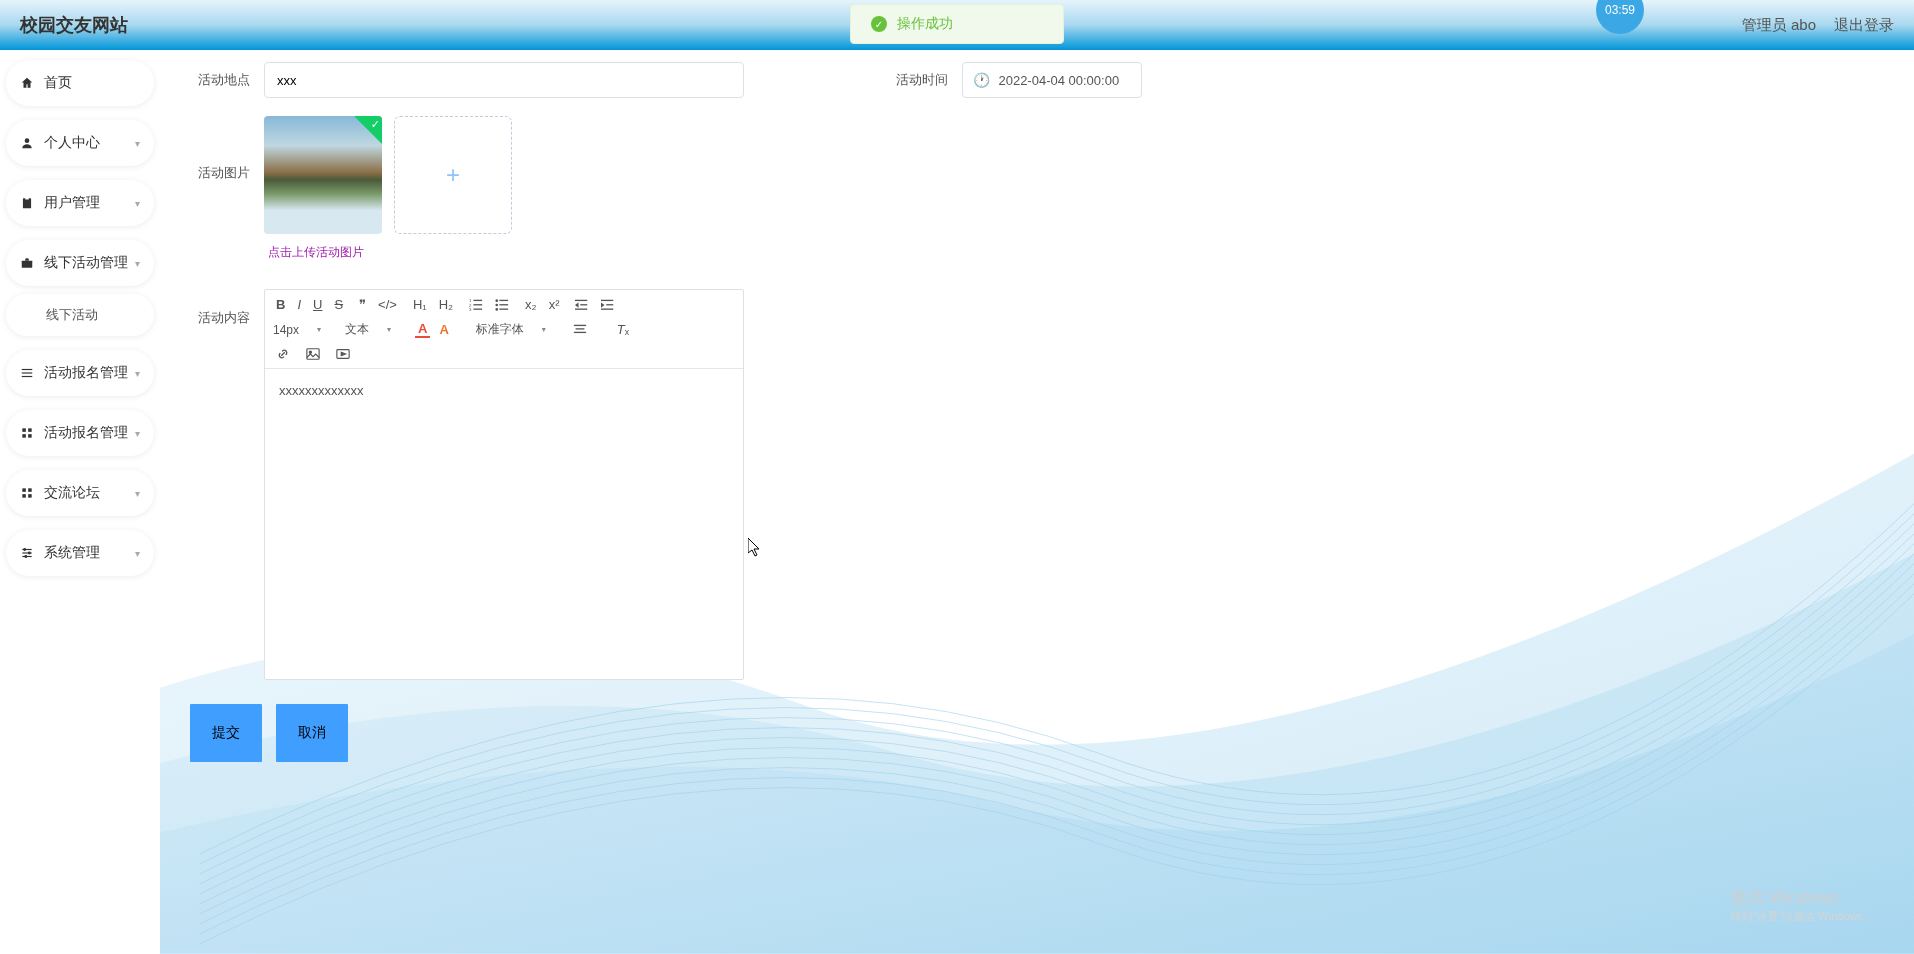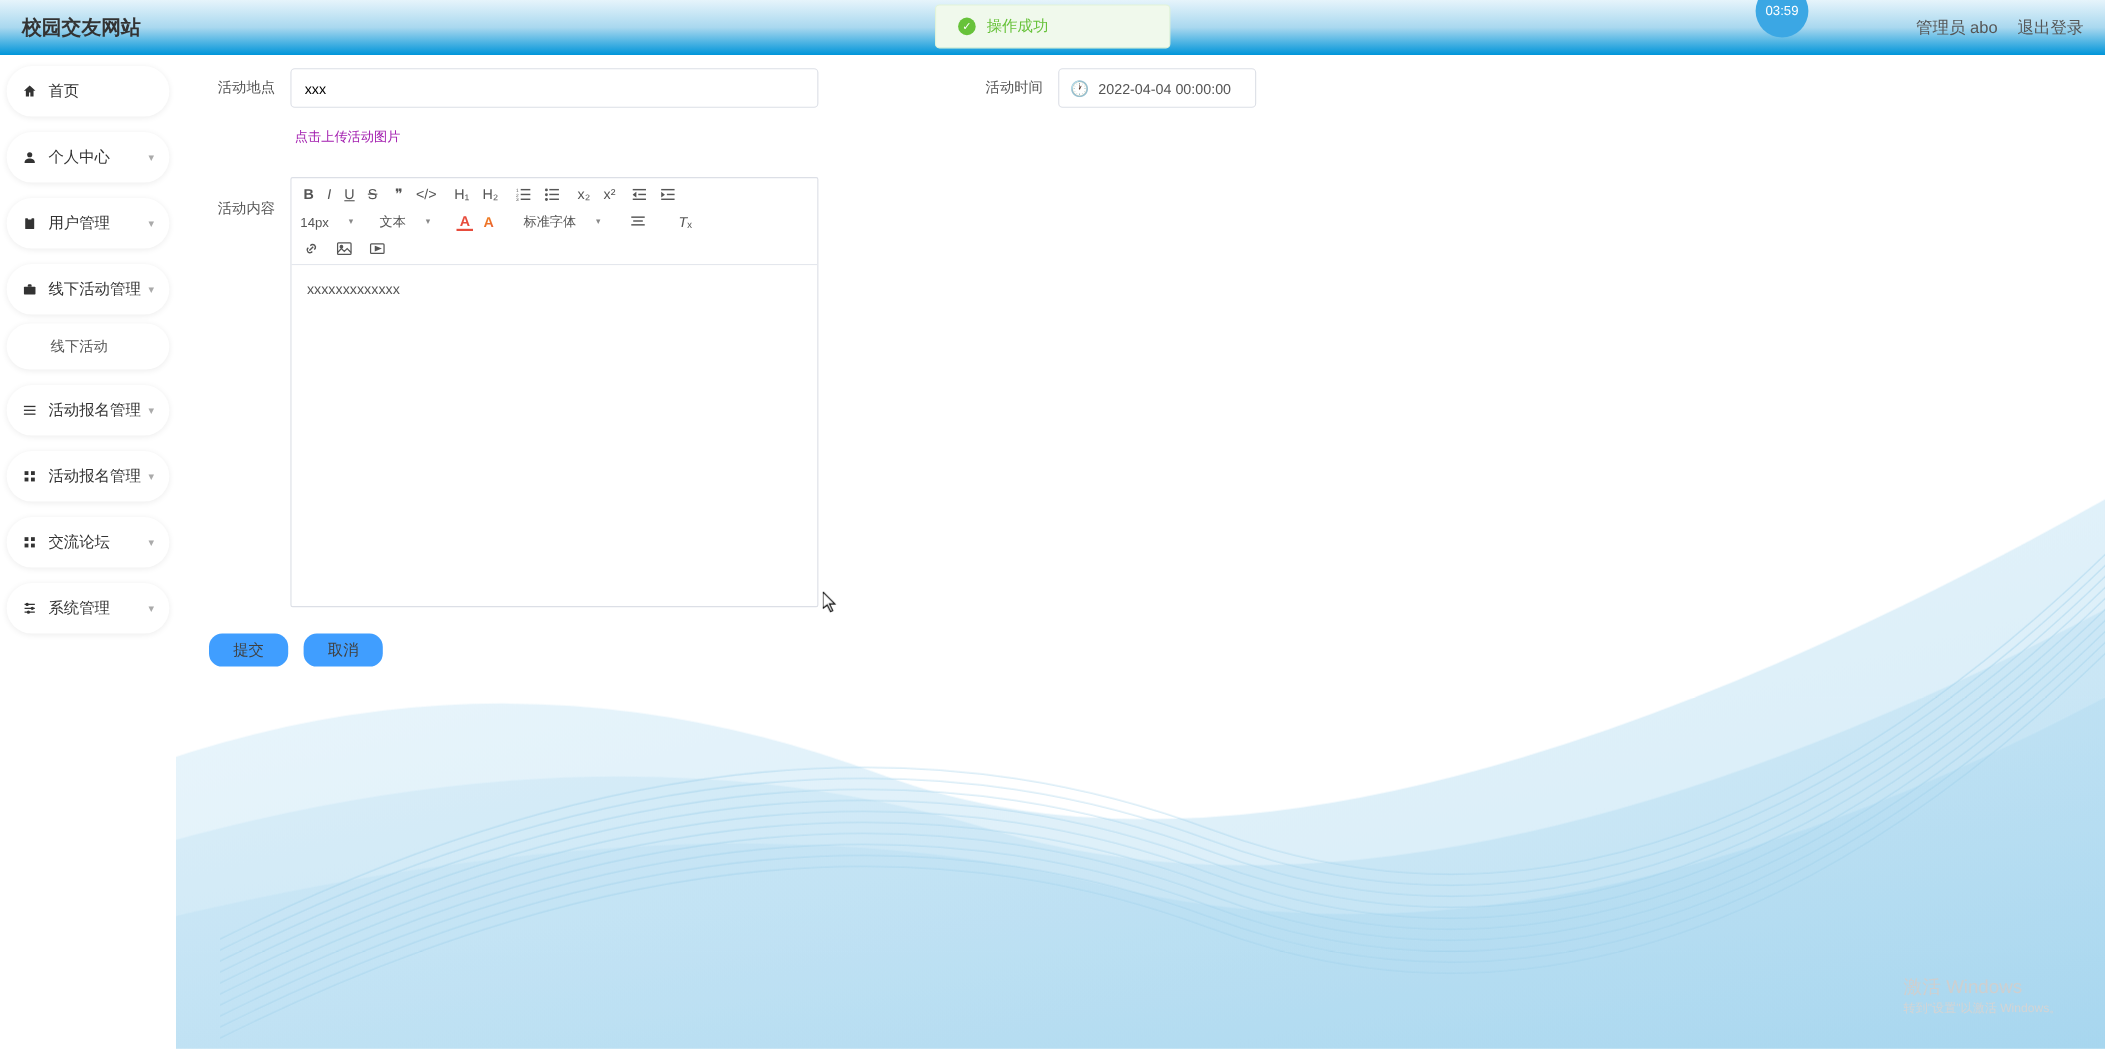--- a/index.html
+++ b/index.html
@@ -251,26 +251,26 @@
 .editor-body {
   min-height: 310px;
   padding: 14px;
   font-size: 13px;
   color: #555;
 }
 
 
 .btn-row { display: flex; gap: 14px; margin-top: 24px; margin-left: 0; }
 .btn {
-  padding: 6px 22px;
+  padding: 20px 22px;
   border: none;
-  border-radius: 12px;
+  border-radius: 1px;
   cursor: pointer;
   font-size: 14px;
-  color: #404040;
+  color: #000000;
 }
 .btn-primary { background: #409eff; }
 .btn-cancel { background: #409eff; }
 
 
 .waves {
   position: fixed;
   bottom: 0; right: 0;
   width: 100%; height: 70%;
   z-index: -1;
@@ -461,20 +461,31 @@
       </div>
       <div class="form-group" style="margin-left: 60px;">
         <span class="form-label">活动时间</span>
         <div class="date-input">
           <span class="clock-icon">🕐</span>
           <span>2022-04-04 00:00:00</span>
         </div>
       </div>
     </div>
 
+    <div class="upload-row">
+      <span class="form-label" style="margin-top: 48px;">活动图片</span>
+      <div>
+        <div class="upload-box">
+          <div class="image-thumb">
+            <div class="image-check"></div>
+          </div>
+          <div class="upload-add">+</div>
+        </div>
+      </div>
+    </div>
     <div class="upload-hint">点击上传活动图片</div>
 
     <div class="editor-section">
       <span class="form-label" style="margin-top: 20px;">活动内容</span>
       <div class="editor">
         <div class="toolbar">
           <span class="tb-group">
             <span class="tb-btn">
                 <b>B</b>
               </span>

